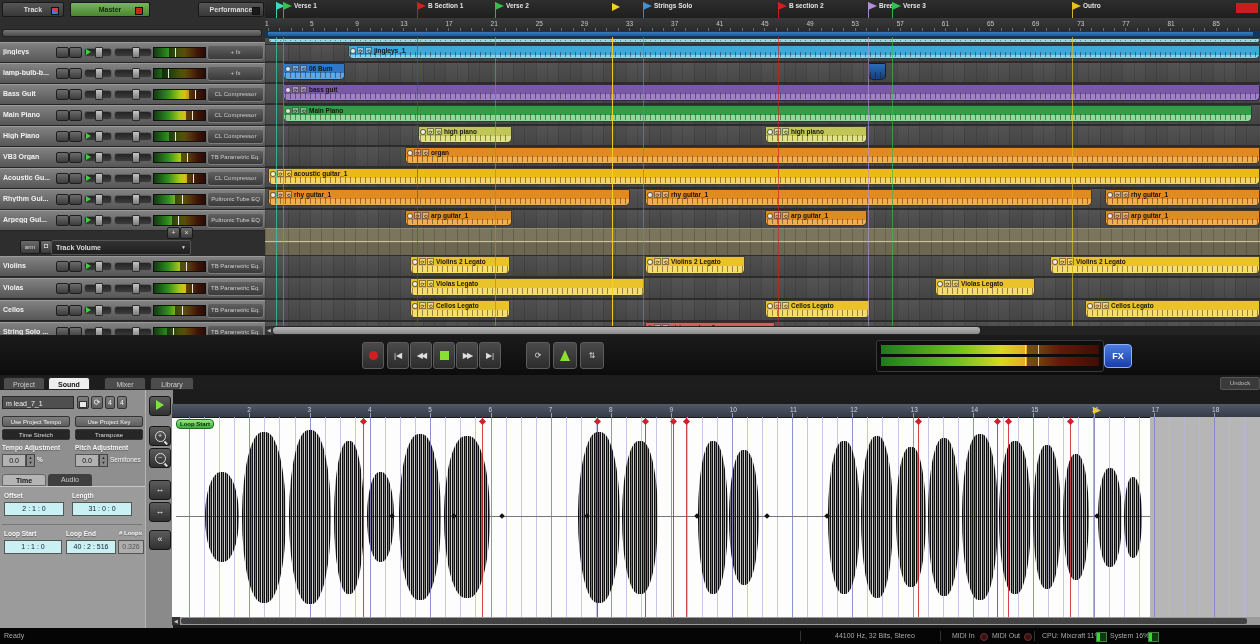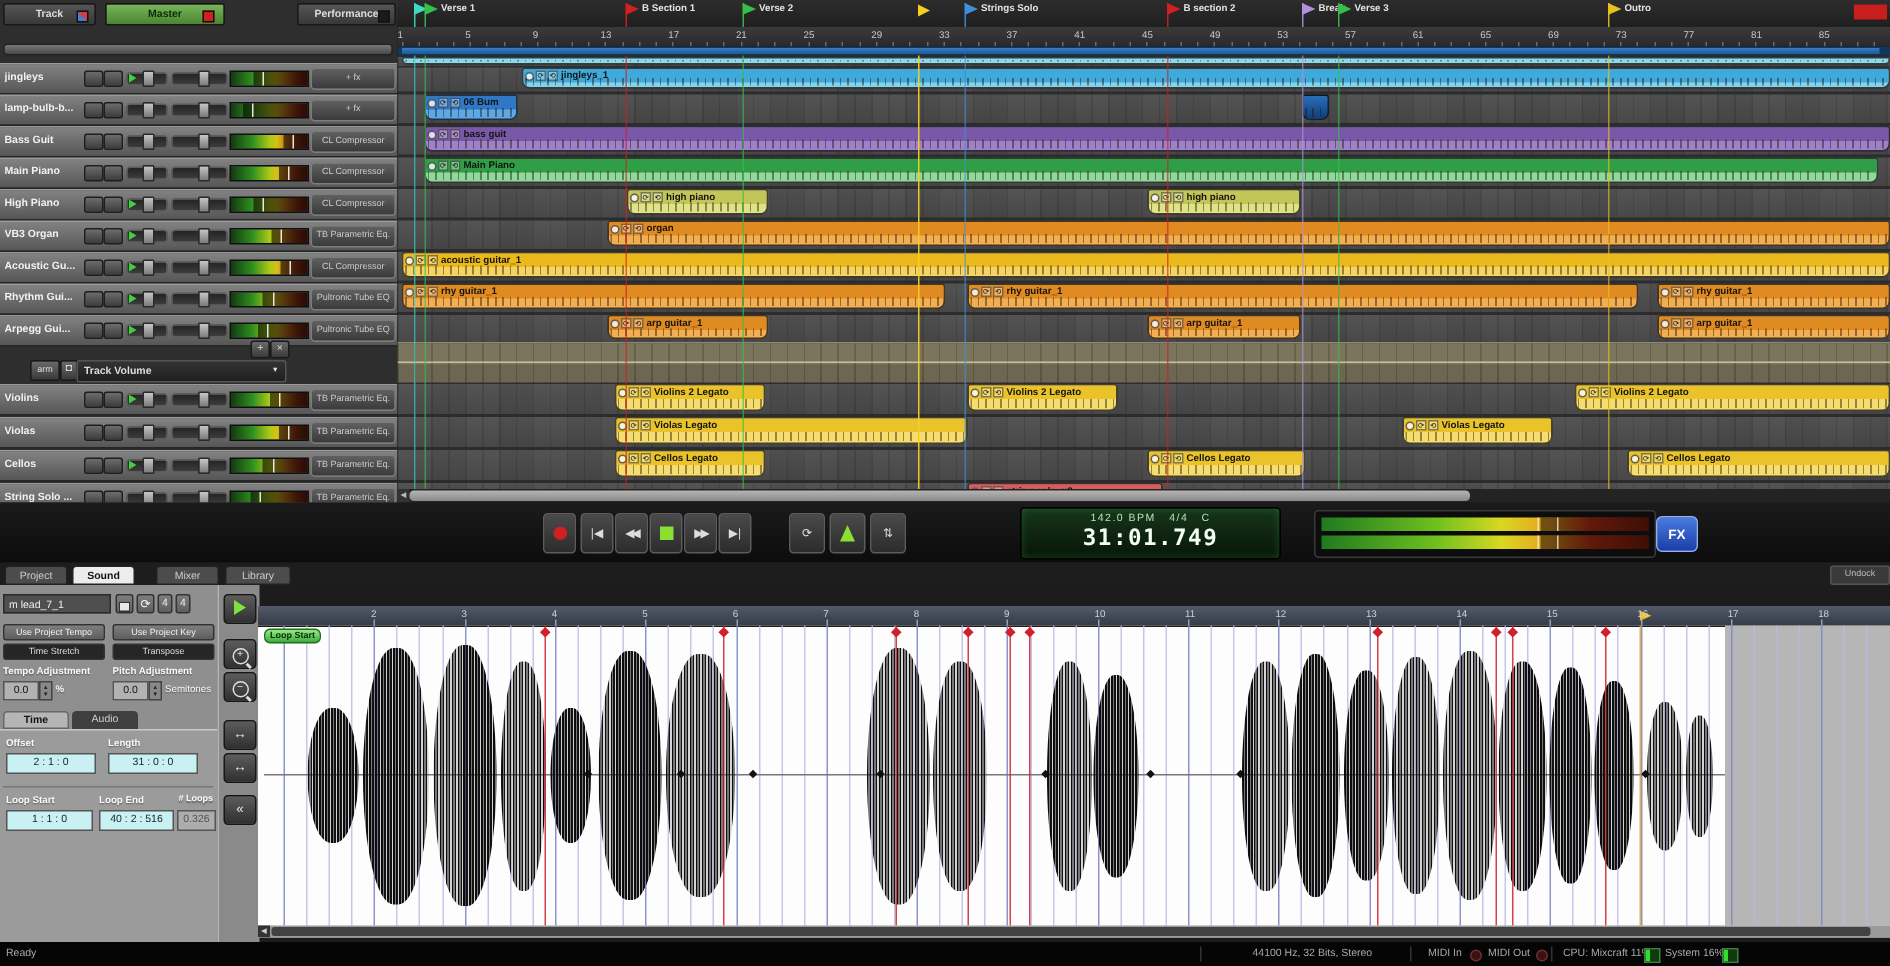--- a/index.html
+++ b/index.html
@@ -791,28 +791,20 @@
     <div class="abs tr-btn" style="left:433px;">
       <span style="display:inline-block;width:9px;height:9px;background:#8ae030;vertical-align:middle;"></span>
     </div>
     <div class="abs tr-btn" style="left:456px;letter-spacing:-2px;">▶▶</div>
     <div class="abs tr-btn" style="left:479px;">▶|</div>
     <div class="abs tr-btn" style="left:526px;width:22px;">⟳</div>
     <div class="abs tr-btn" style="left:553px;width:22px;">
       <span style="display:inline-block;width:0;height:0;border-bottom:11px solid #8ae030;border-left:5px solid transparent;border-right:5px solid transparent;vertical-align:middle;"></span>
     </div>
     <div class="abs tr-btn" style="left:580px;width:22px;">⇅</div>
-    <div id="lcd" class="abs">
-      <div id="lcd-top">
-        <span>142.0 BPM</span>&nbsp;&nbsp;
-        <span>4/4</span>&nbsp;&nbsp;
-        <span>C</span>
-      </div>
-      <div id="lcd-time">31:01.749</div>
-    </div>
     <div id="mmeter" class="abs">
       <div class="mbar" style="top:4px;">
           <div class="mbar-dark"></div>
           <div class="mnotch" style="left:66%;"></div>
           <div class="mnotch" style="left:72%;"></div>
         </div>
       <div class="mbar" style="top:16px;">
           <div class="mbar-dark"></div>
           <div class="mnotch" style="left:66%;"></div>
           <div class="mnotch" style="left:72%;"></div>

